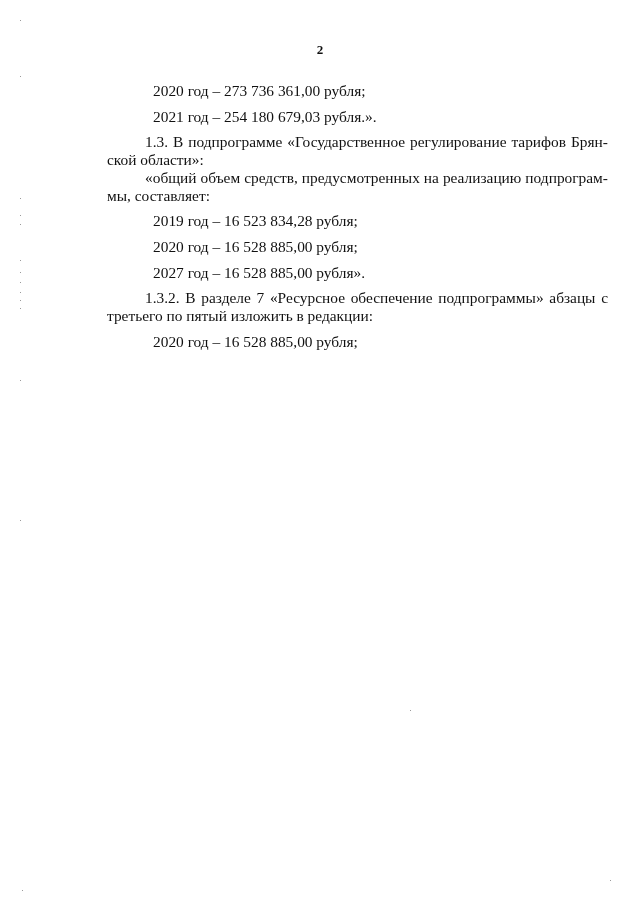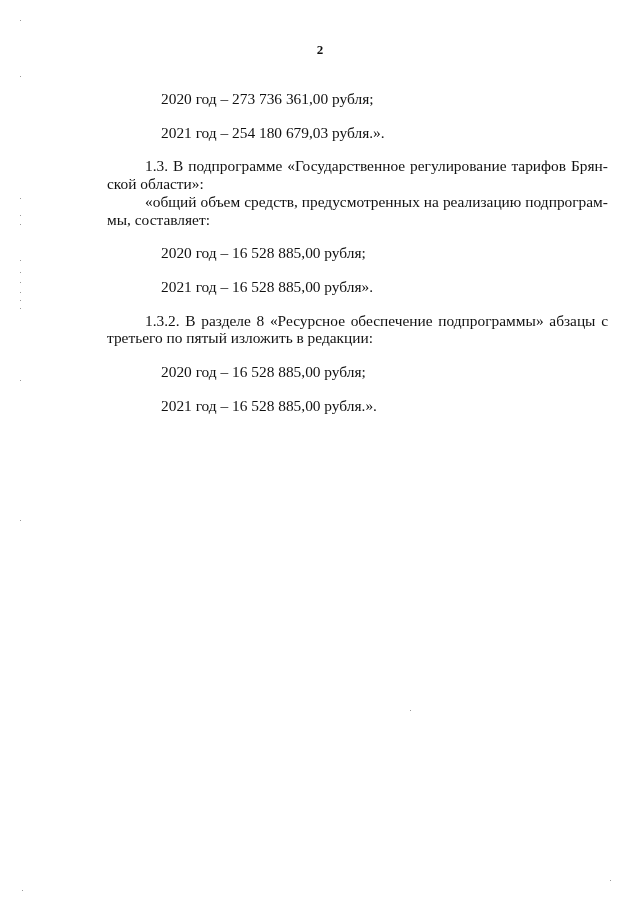--- a/index.html
+++ b/index.html
@@ -32,21 +32,21 @@
       font-size: 15.4px;
       line-height: 17.7px;
     }
     .para {
       margin: 0;
       text-align: justify;
       text-indent: 38px;
       hyphens: manual;
     }
     .line {
-      margin: 16px;
+      margin: 8px;
       text-indent: 38px;
       white-space: nowrap;
     }
     .speck {
       position: absolute;
       width: 1px;
       height: 1px;
       background: #9a9a9a;
     }
   </style>
@@ -61,27 +61,27 @@
 
   <p class="para">
     <span>1.3. В подпрограмме «Государственное регулирование тарифов Брян­ской области»:</span>
   </p>
 
 
   <p class="para">
     <span>«общий объем средств, предусмотренных на реализацию подпрограм­мы, составляет:</span>
   </p>
 
+  <p class="line">2019 год – 16 523 834,28 рубля;</p>
   <p class="line">2020 год – 16 528 885,00 рубля;</p>
-  <p class="line">2021 год – 16 528 885,00 рубля».</p>
+  <p class="line">2027 год – 16 528 885,00 рубля».</p>
 
-  <p class="para">1.3.2. В разделе 8 «Ресурсное обеспечение подпрограммы» абзацы с третьего по пятый изложить в редакции:</p>
+  <p class="para">1.3.2. В разделе 7 «Ресурсное обеспечение подпрограммы» абзацы с третьего по пятый изложить в редакции:</p>
 
   <p class="line">2020 год – 16 528 885,00 рубля;</p>
-  <p class="line">2021 год – 16 528 885,00 рубля.».</p>
 
 </div>
 
 <div class="speck" style="left:20px;top:20px;"></div>
 <div class="speck" style="left:20px;top:76px;"></div>
 <div class="speck" style="left:20px;top:198px;"></div>
 <div class="speck" style="left:20px;top:215px;"></div>
 <div class="speck" style="left:20px;top:224px;"></div>
 <div class="speck" style="left:20px;top:260px;"></div>
 <div class="speck" style="left:20px;top:272px;"></div>

